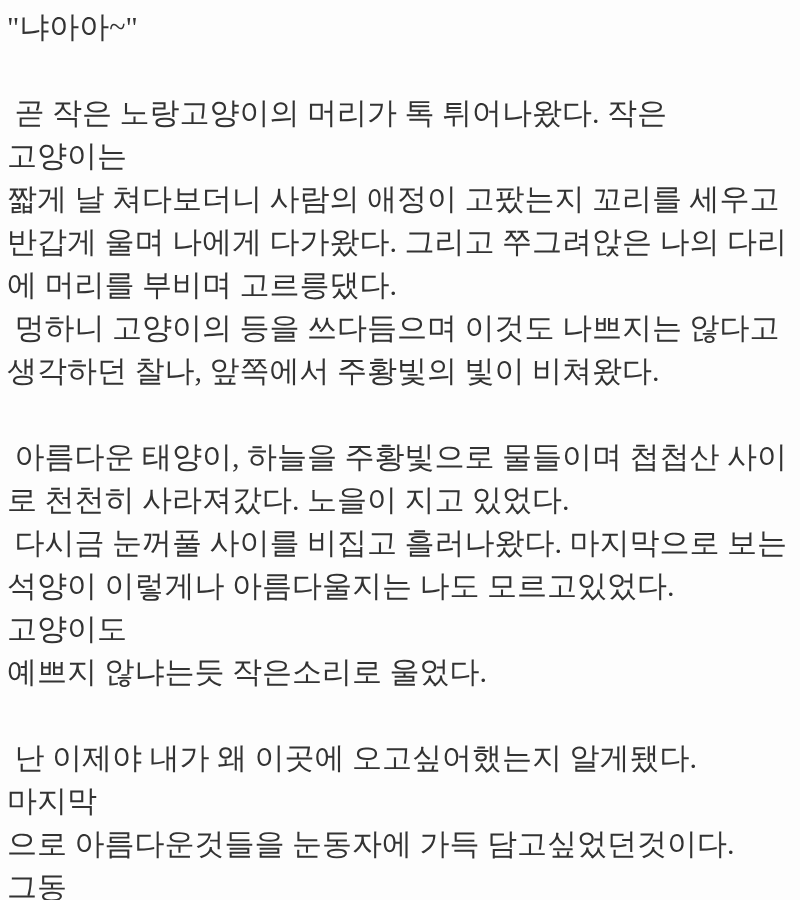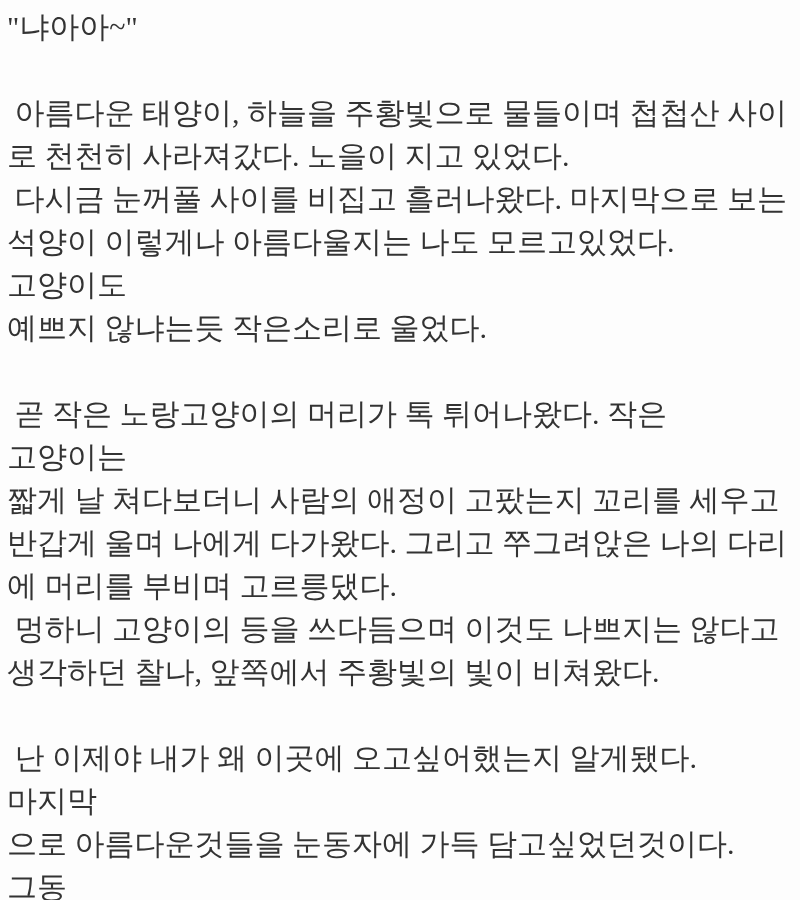--- a/index.html
+++ b/index.html
@@ -32,30 +32,30 @@
   }
   .para:last-child {
     margin-bottom: 0;
   }
 </style>
 </head>
 <body style="background: rgb(253, 253, 253);">
 
 <main class="page" style="color: rgb(51, 51, 51);">
   <p class="para">"냐아아~"</p>
-  <p class="para"> 아름다운 태양이, 하늘을 주황빛으로 물들이며 첩첩산 사이
-로 천천히 사라져갔다. 노을이 지고 있었다.
- 다시금 눈꺼풀 사이를 비집고 흘러나왔다. 마지막으로 보는
-석양이 이렇게나 아름다울지는 나도 모르고있었다. 고양이도
-예쁘지 않냐는듯 작은소리로 울었다.</p>
   <p class="para"> 곧 작은 노랑고양이의 머리가 톡 튀어나왔다. 작은 고양이는
 짧게 날 쳐다보더니 사람의 애정이 고팠는지 꼬리를 세우고
 반갑게 울며 나에게 다가왔다. 그리고 쭈그려앉은 나의 다리
 에 머리를 부비며 고르릉댔다.
  멍하니 고양이의 등을 쓰다듬으며 이것도 나쁘지는 않다고
 생각하던 찰나, 앞쪽에서 주황빛의 빛이 비쳐왔다.</p>
+  <p class="para"> 아름다운 태양이, 하늘을 주황빛으로 물들이며 첩첩산 사이
+로 천천히 사라져갔다. 노을이 지고 있었다.
+ 다시금 눈꺼풀 사이를 비집고 흘러나왔다. 마지막으로 보는
+석양이 이렇게나 아름다울지는 나도 모르고있었다. 고양이도
+예쁘지 않냐는듯 작은소리로 울었다.</p>
   <p class="para"> 난 이제야 내가 왜 이곳에 오고싶어했는지 알게됐다. 마지막
 으로 아름다운것들을 눈동자에 가득 담고싶었던것이다. 그동
 안 퍽퍽한 삶에서 잊고살았던 자전거를 타며 맞는 바람, 작은
 들꽃, 산 위의 공터, 고양이의 애교, 노을빛.
  바람이 부드럽게 불어 뺨을 간지럽혔다. 석양이 천천히 져갔
 다. 지구에서 보는 마지막 태양이 사라져갔다.</p>
 </main>
 
 </body></html>

